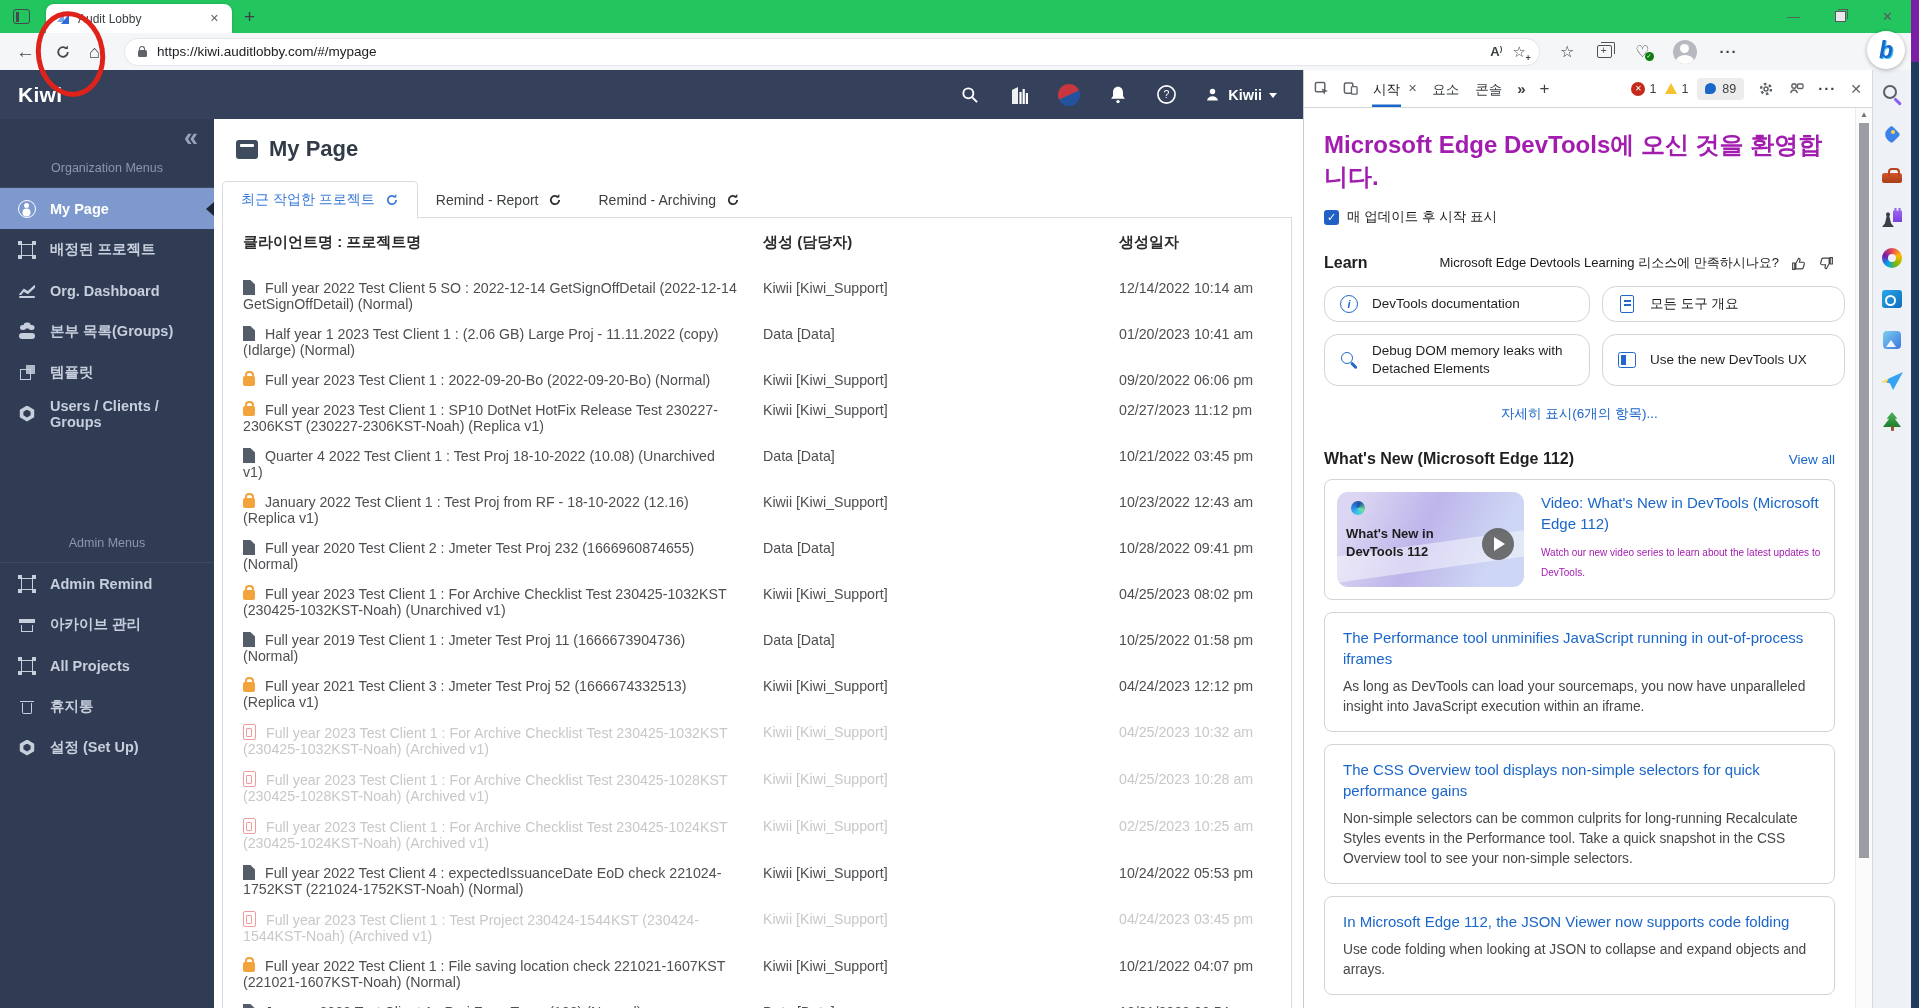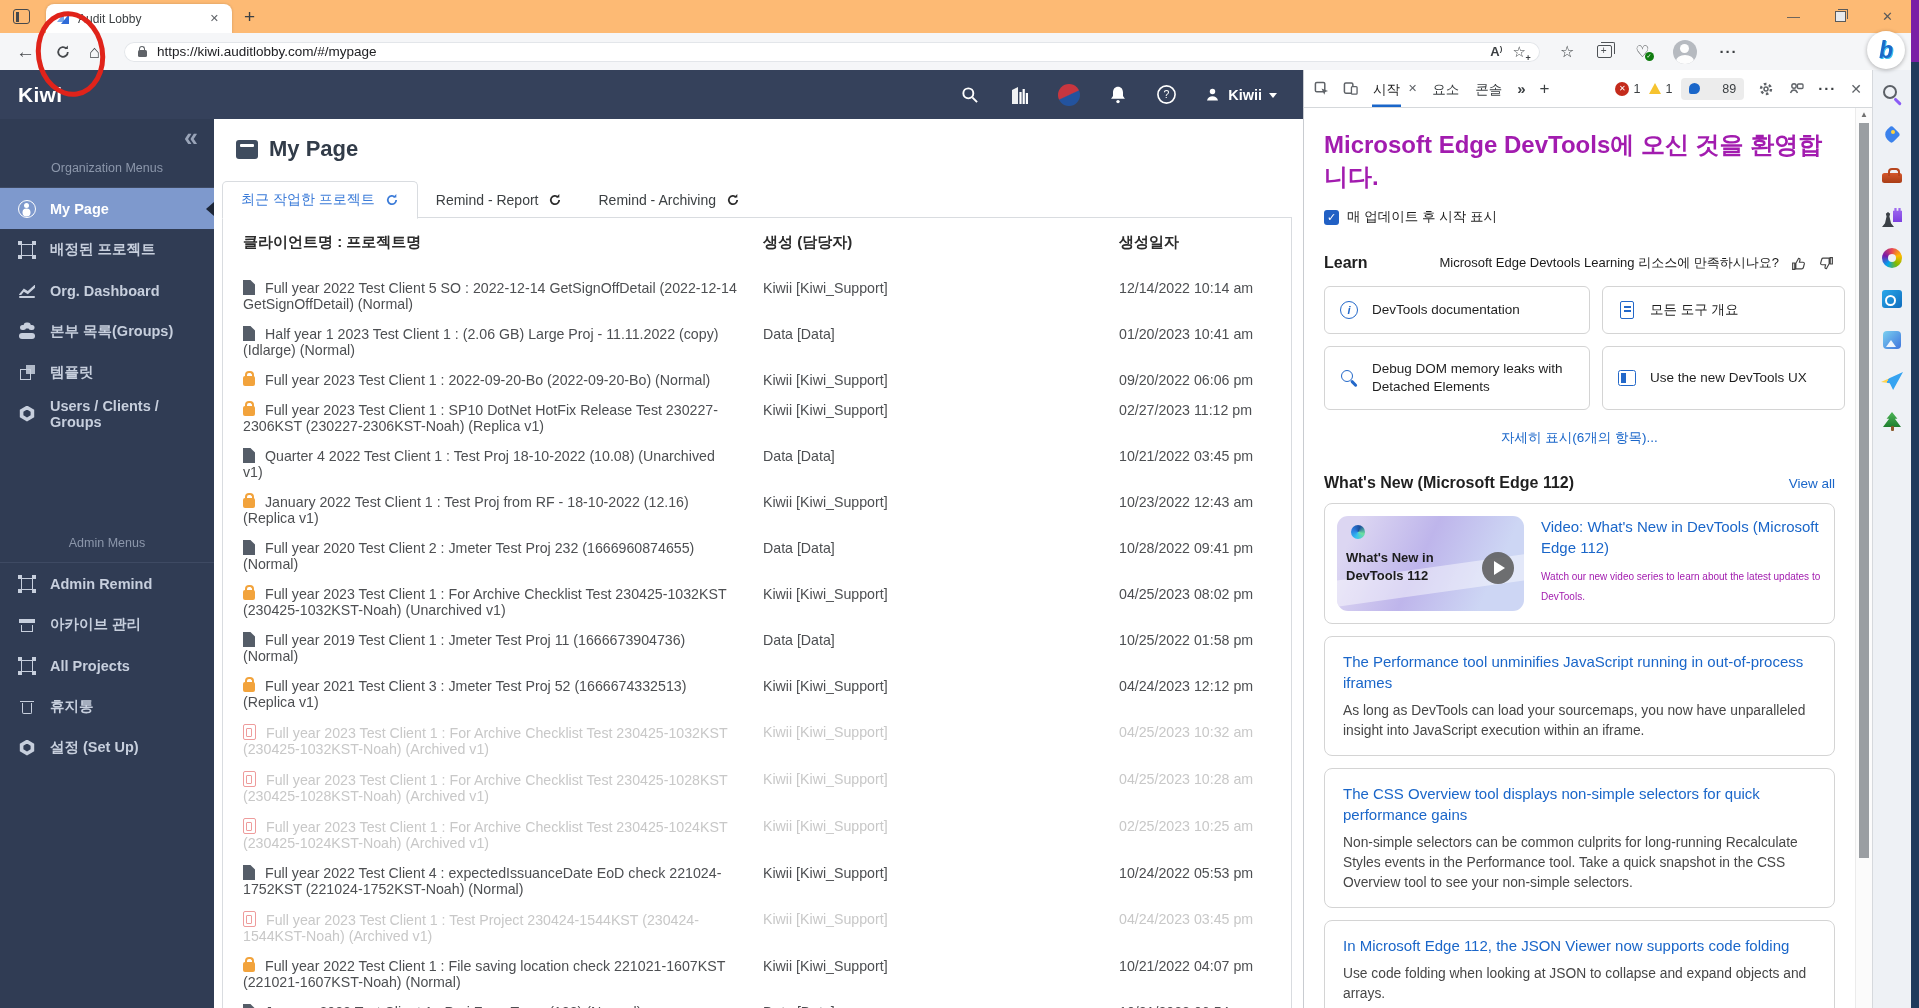--- a/index.html
+++ b/index.html
@@ -1,39 +1,39 @@
 <!DOCTYPE html>
 <html><head>
 <meta charset="utf-8">
 <style>
   html,body{margin:0;padding:0;width:1919px;height:1008px;overflow:hidden;
     font-family:"Liberation Sans","DejaVu Sans",sans-serif;background:#fff;}
   #stage{position:relative;width:1919px;height:1008px;overflow:hidden;}
 
   
-  #tabbar{position:absolute;left:0;top:0;width:1911px;height:33px;background:#fdba74;display:flex;align-items:center;}
+  #tabbar{position:absolute;left:0;top:0;width:1911px;height:33px;background:#22c55e;display:flex;align-items:center;}
   .tabactions{width:15px;height:13px;border:1.7px solid #45484c;border-radius:3px;margin-left:13px;position:relative}
   .tabactions::before{content:"";position:absolute;left:1.5px;top:1.5px;bottom:1.5px;width:3.5px;background:#45484c}
   .tab{margin-left:16px;width:168px;height:29px;margin-top:4px;background:#fff;border-radius:8px 8px 0 0;
        display:flex;align-items:center;padding:0 9px;box-shadow:0 0 3px rgba(0,0,0,.18)}
   .tab-title{flex:1;font-size:12px;color:#3c4043;margin-left:7px;white-space:nowrap;overflow:hidden}
   .tab-close{color:#5f6368;font-size:11px;padding:2px 4px}
   .newtab{color:#3c4043;font-size:19px;margin-left:12px;font-weight:300}
   .wincontrols{margin-left:auto;display:flex;height:33px}
   .winbtn{width:47px;height:33px;display:flex;align-items:center;justify-content:center;color:#5a5a5a;font-size:13px}
   .restore-glyph{width:9px;height:9px;border:1.2px solid #5a5a5a;position:relative;background:#e7e9ec}
   .restore-glyph::before{content:"";position:absolute;top:-3.5px;left:2.2px;width:9px;height:9px;border-top:1.2px solid #5a5a5a;border-right:1.2px solid #5a5a5a}
 
   #toolbar{position:absolute;left:0;top:33px;width:1911px;height:37px;background:#f5f6f8;border-bottom:1px solid #dcdfe3;
            display:flex;align-items:center;}
   .navic{color:#46494d;font-size:19px;line-height:1}
   .back{margin-left:16px}
   .rfbtn{margin-left:20px;color:#46494d}
   .home{margin-left:18px;font-size:18px}
-  .urlpill{margin-left:24px;width:1388px;height:20px;border-radius:14px;background:#fff;box-shadow:inset 0 0 0 1px #e3e6ea;
+  .urlpill{margin-left:24px;width:1388px;height:28px;border-radius:14px;background:#fff;box-shadow:inset 0 0 0 1px #e3e6ea;
            display:flex;align-items:center;padding:0 14px;gap:10px}
   .mini-lock{width:9px;height:7px;background:#5f6368;border-radius:1.5px;position:relative;margin-top:3px;flex:none}
   .mini-lock::before{content:"";position:absolute;top:-4px;left:1.5px;width:4px;height:4px;border:1.5px solid #5f6368;border-bottom:none;border-radius:3px 3px 0 0}
   .urltext{flex:1;font-size:13.5px;color:#202124;white-space:nowrap;overflow:hidden}
   .readaloud{font-size:13px;color:#3c4043;font-weight:600}
   .readaloud sup{font-size:8px}
   .staradd{position:relative;font-size:15px;color:#3c4043}
   .staradd::after{content:"+";position:absolute;right:-5px;bottom:-2px;font-size:9px;font-weight:bold;color:#3c4043}
   .tb-icons{display:flex;align-items:center;gap:23px;margin-left:20px}
   .favstar{font-size:16px;color:#3c4043}
@@ -128,36 +128,36 @@
   .dt-toolbar{height:37px;border-bottom:1px solid #d5d8db;display:flex;align-items:center;padding:0 10px;gap:14px;font-size:13.5px;color:#3c4043}
   .dt-tab{padding:10px 1px 8px 1px;white-space:nowrap}
   .dt-tab.active{box-shadow:inset 0 -2.5px 0 #1a66c9;color:#1f1f1f}
   .dt-tabclose{font-size:11px;color:#5f6368;margin-left:-7px}
   .dt-more{font-size:15px;color:#3c4043;font-weight:bold}
   .dt-plus{font-size:17px;color:#3c4043;font-weight:300}
   .badges{margin-left:auto;display:flex;align-items:center;gap:9px}
   .errgrp{display:flex;align-items:center;gap:4px;font-size:12.5px;color:#3c4043}
   .errdot{width:14px;height:14px;border-radius:50%;background:#c42b1c;color:#fff;font-size:8px;line-height:14px;text-align:center;font-weight:bold}
   .warntri{width:0;height:0;border-left:6.5px solid transparent;border-right:6.5px solid transparent;border-bottom:11.5px solid #f6c32f}
-  .issuepill{background:#ececec;border-radius:4px;padding:4px 8px;display:flex;gap:22px;align-items:center;font-size:12.5px;color:#3c4043}
+  .issuepill{background:#ececec;border-radius:4px;padding:4px 8px;display:flex;gap:6px;align-items:center;font-size:12.5px;color:#3c4043}
   .idot{width:11px;height:11px;border-radius:50% 50% 50% 2px;background:#1a66c9}
   .dt-icon{color:#5f6368}
   .dt-x{font-size:14px;color:#5f6368}
 
   .dt-body{position:absolute;top:38px;left:0;right:17px;bottom:0;padding:15px 20px 0 20px;overflow:hidden;color:#1f1f1f}
   .dt-body h2{margin:6px 0 15px 0;font-size:24px;color:#a21caf}
   .chk-row{display:flex;gap:8px;align-items:center;font-size:13.5px}
   .chk{width:15px;height:15px;background:#2160c4;border-radius:3px;color:#fff;font-size:11px;line-height:15px;text-align:center;flex:none}
   .learn-row{display:flex;align-items:center;margin-top:28px}
   .learn-h{font-size:16px;font-weight:bold}
   .fb{margin-left:auto;font-size:13px;display:flex;gap:11px;align-items:center;color:#1b1b1b}
   .thumbsvg{width:17px;height:17px}
   .thumb-down{transform:rotate(180deg)}
   .cards{display:grid;grid-template-columns:266px 243px;gap:12px;margin-top:14px}
-  .card{border:1px solid #d4d4d4;border-radius:6px;padding:13px 14px;display:flex;gap:13px;align-items:center;font-size:13.5px;line-height:18px;cursor:pointer}
+  .card{border:1px solid #d4d4d4;border-radius:14px;padding:7px 14px;display:flex;gap:13px;align-items:center;font-size:13.5px;line-height:18px;cursor:pointer}
   .ci{width:20px;height:20px;position:relative;flex:none}
   .docs-icon::before{content:"";position:absolute;inset:1px;border:1.8px solid #2368c9;border-radius:50%}
   .docs-icon::after{content:"i";position:absolute;left:50%;top:50%;transform:translate(-50%,-52%);font-size:11px;color:#2368c9;font-weight:bold;font-style:italic}
   .overview-icon::before{content:"";position:absolute;left:3px;top:1px;width:12px;height:16px;border:1.7px solid #2368c9;border-radius:2px}
   .overview-icon::after{content:"";position:absolute;left:7px;top:5.5px;width:6.5px;height:8px;background:repeating-linear-gradient(#2368c9 0 1.6px,transparent 1.6px 4.2px)}
   .debug-icon::before{content:"";position:absolute;left:2px;top:2px;width:10px;height:10px;border:1.8px solid #2368c9;border-radius:50%}
   .debug-icon::after{content:"";position:absolute;right:1px;bottom:3px;width:8px;height:2.6px;background:#2368c9;border-radius:2px;transform:rotate(45deg)}
   .ux-icon::before{content:"";position:absolute;inset:2px 1px;border:1.7px solid #2368c9;border-radius:2.5px}
   .ux-icon::after{content:"";position:absolute;left:4px;top:5px;width:4.5px;height:10px;background:#2368c9}
   .showmore{text-align:center;color:#1a66c9;font-size:13.5px;margin-top:19px;cursor:pointer}

